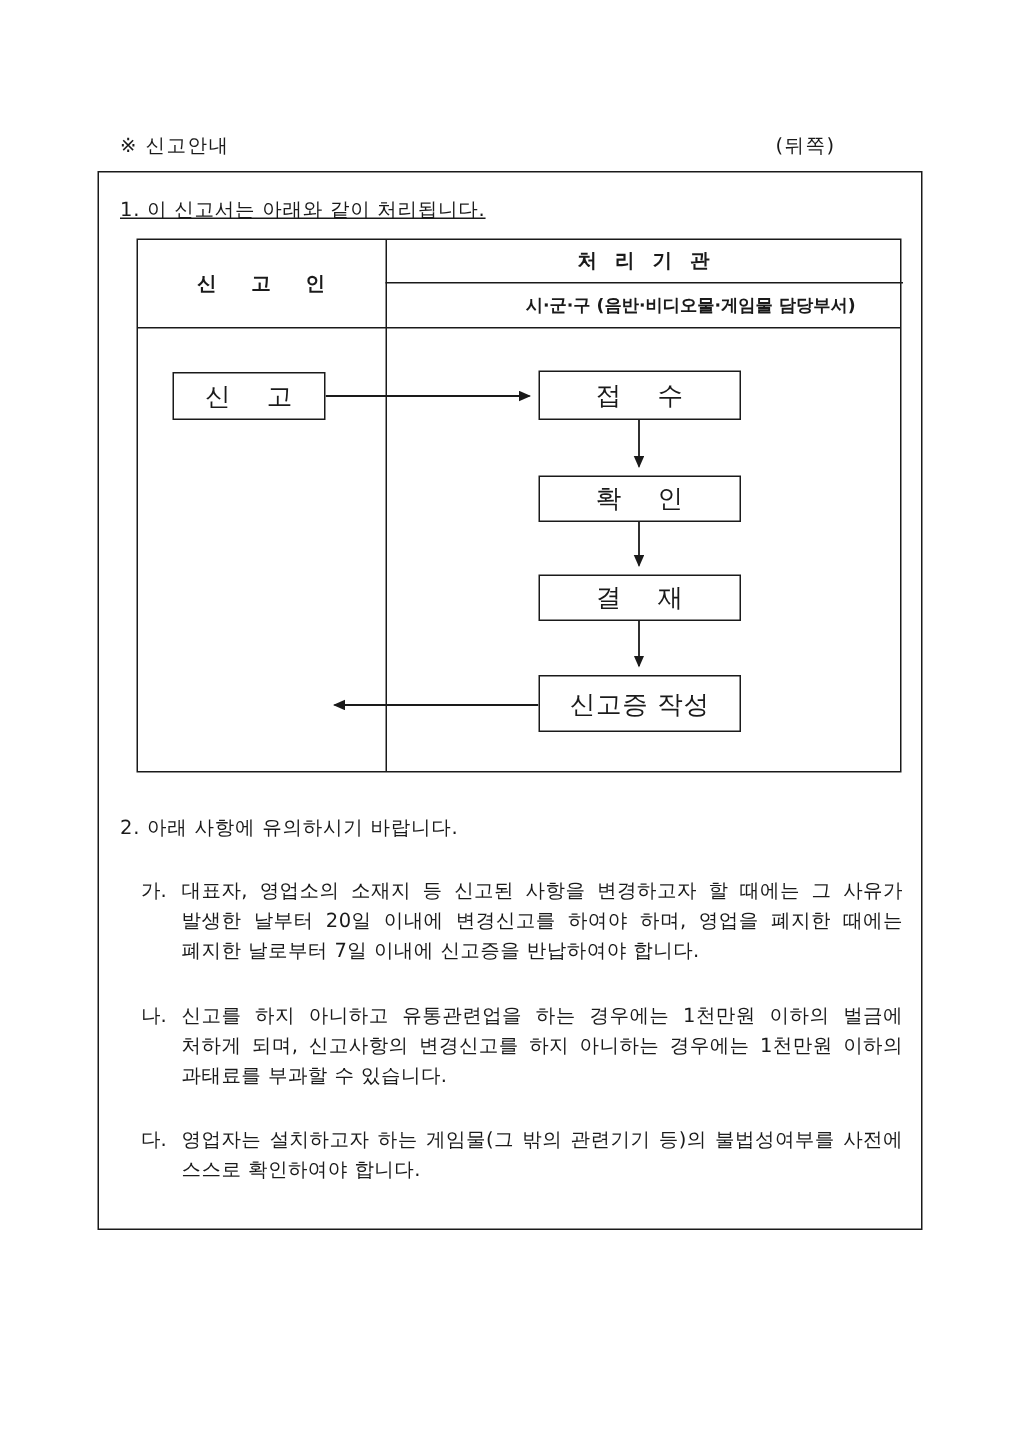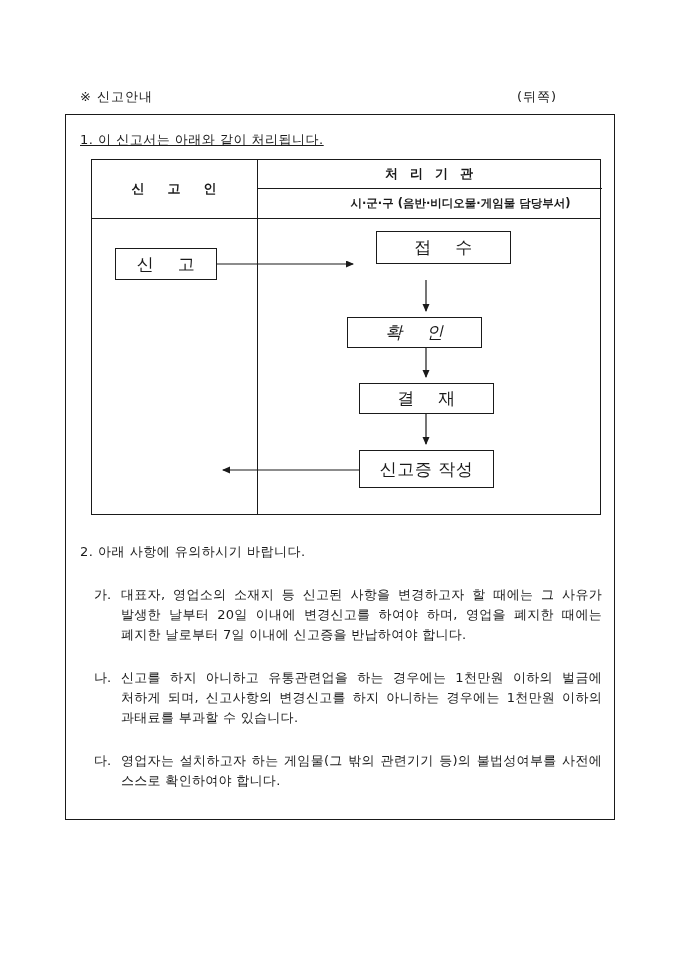--- a/index.html
+++ b/index.html
@@ -25,22 +25,22 @@
 
   .cell { position:absolute; display:flex; align-items:center; justify-content:center; white-space:pre;font-weight:bold; }
   .cell-left         { left:0;    top:0;    width:165px; height:58px; font-size:13px; letter-spacing:1px; }
   .cell-right-top    { left:165px; top:0;   width:345px; height:28px; font-size:13px; letter-spacing:1px; }
   .cell-right-bottom { left:165px; top:29px; width:345px; height:29px; font-size:11.5px;margin-left:31px; }
 
   .fbox { position:absolute; border:1px solid #1a1a1a; background:#fff;
           display:flex; align-items:center; justify-content:center;
           font-size:17px; white-space:pre; letter-spacing:.5px; }
   .fbox-report  { left:23px;  top:88px;  width:102px; height:32px; }
-  .fbox-receipt { left:267px; top:71px;  width:135px; height:33px;margin-left:17px; }
-  .fbox-confirm { left:255px; top:157px; width:135px; height:31px;font-style:italic; }
+  .fbox-receipt { left:267px; top:87px;  width:135px; height:33px; }
+  .fbox-confirm { left:267px; top:157px; width:135px; height:31px; }
   .fbox-approve { left:267px; top:223px; width:135px; height:31px; }
   .fbox-cert    { left:267px; top:290px; width:135px; height:38px; }
   .fbox-issue   { left:23px;  top:292px; width:102px; height:36px; }
 
   svg.arrows { position:absolute; left:0; top:0; width:510px; height:356px; }
 
   .sec2-title { position:absolute; left:14px; top:428px; font-size:13px; letter-spacing:.5px; white-space:pre; }
 
   .notes { position:absolute; left:28px; top:470px; width:508px; }
   .note  { display:flex; margin-bottom:23px; font-size:13px; line-height:20px; }

